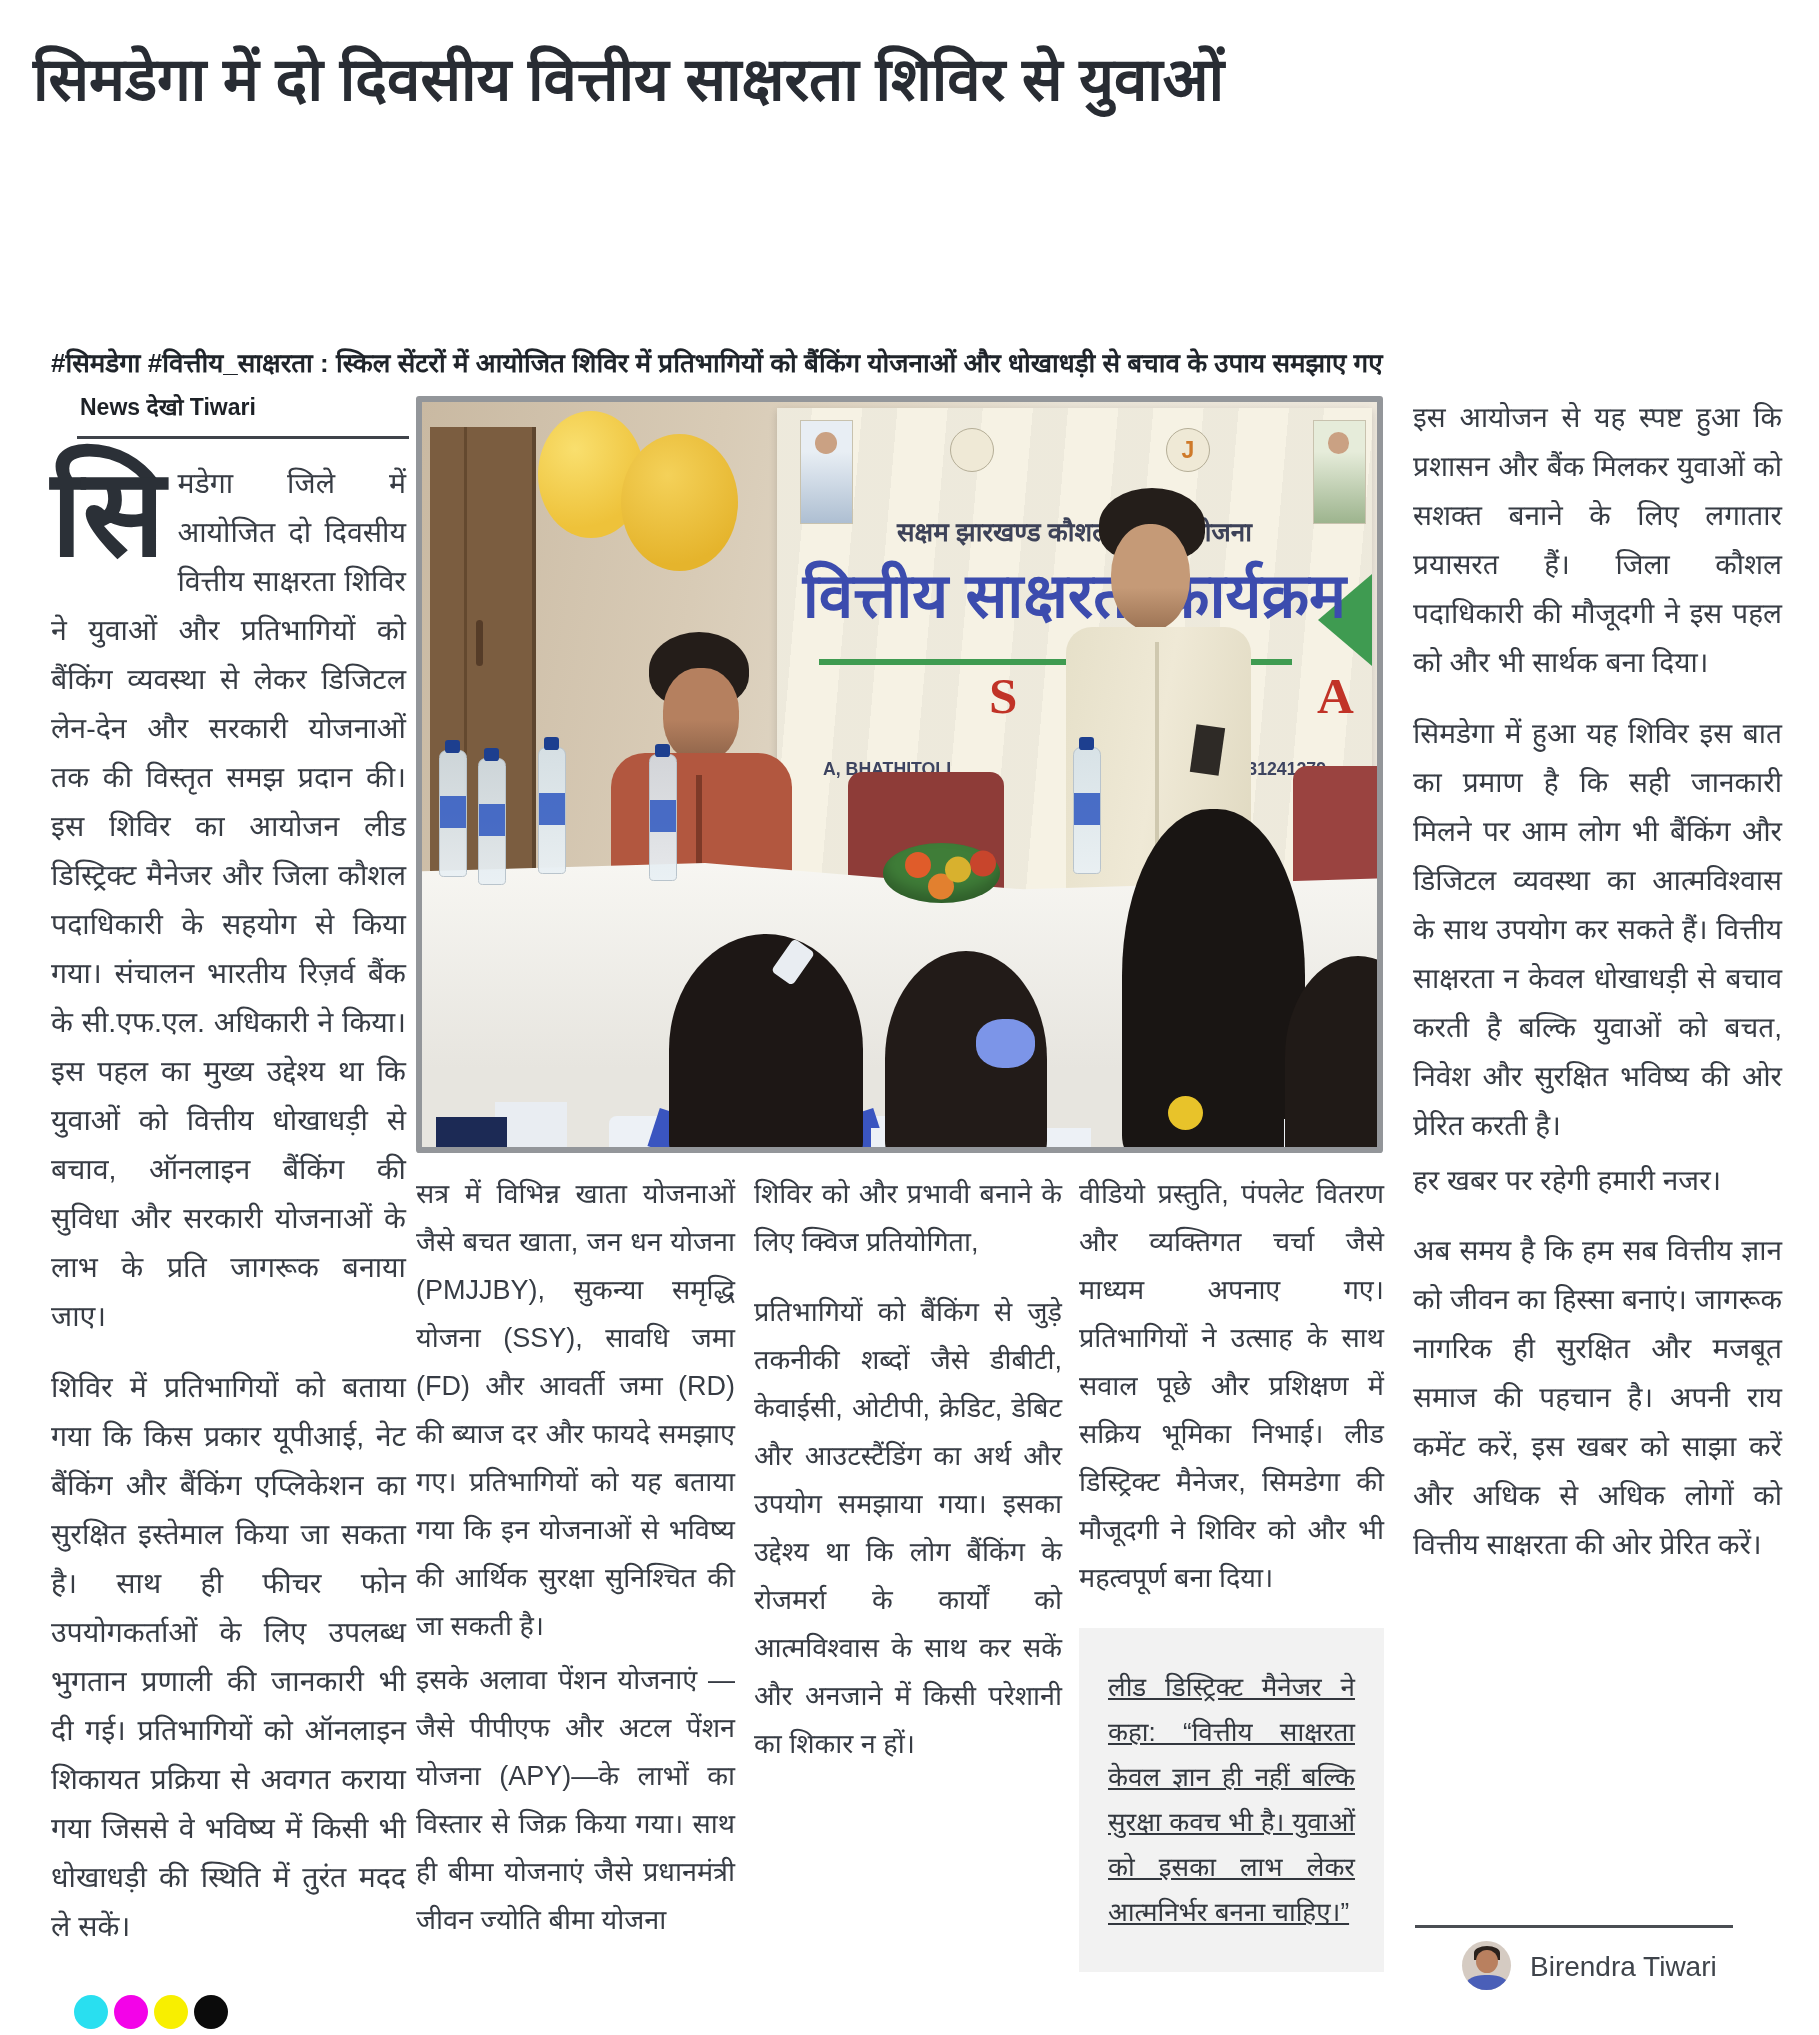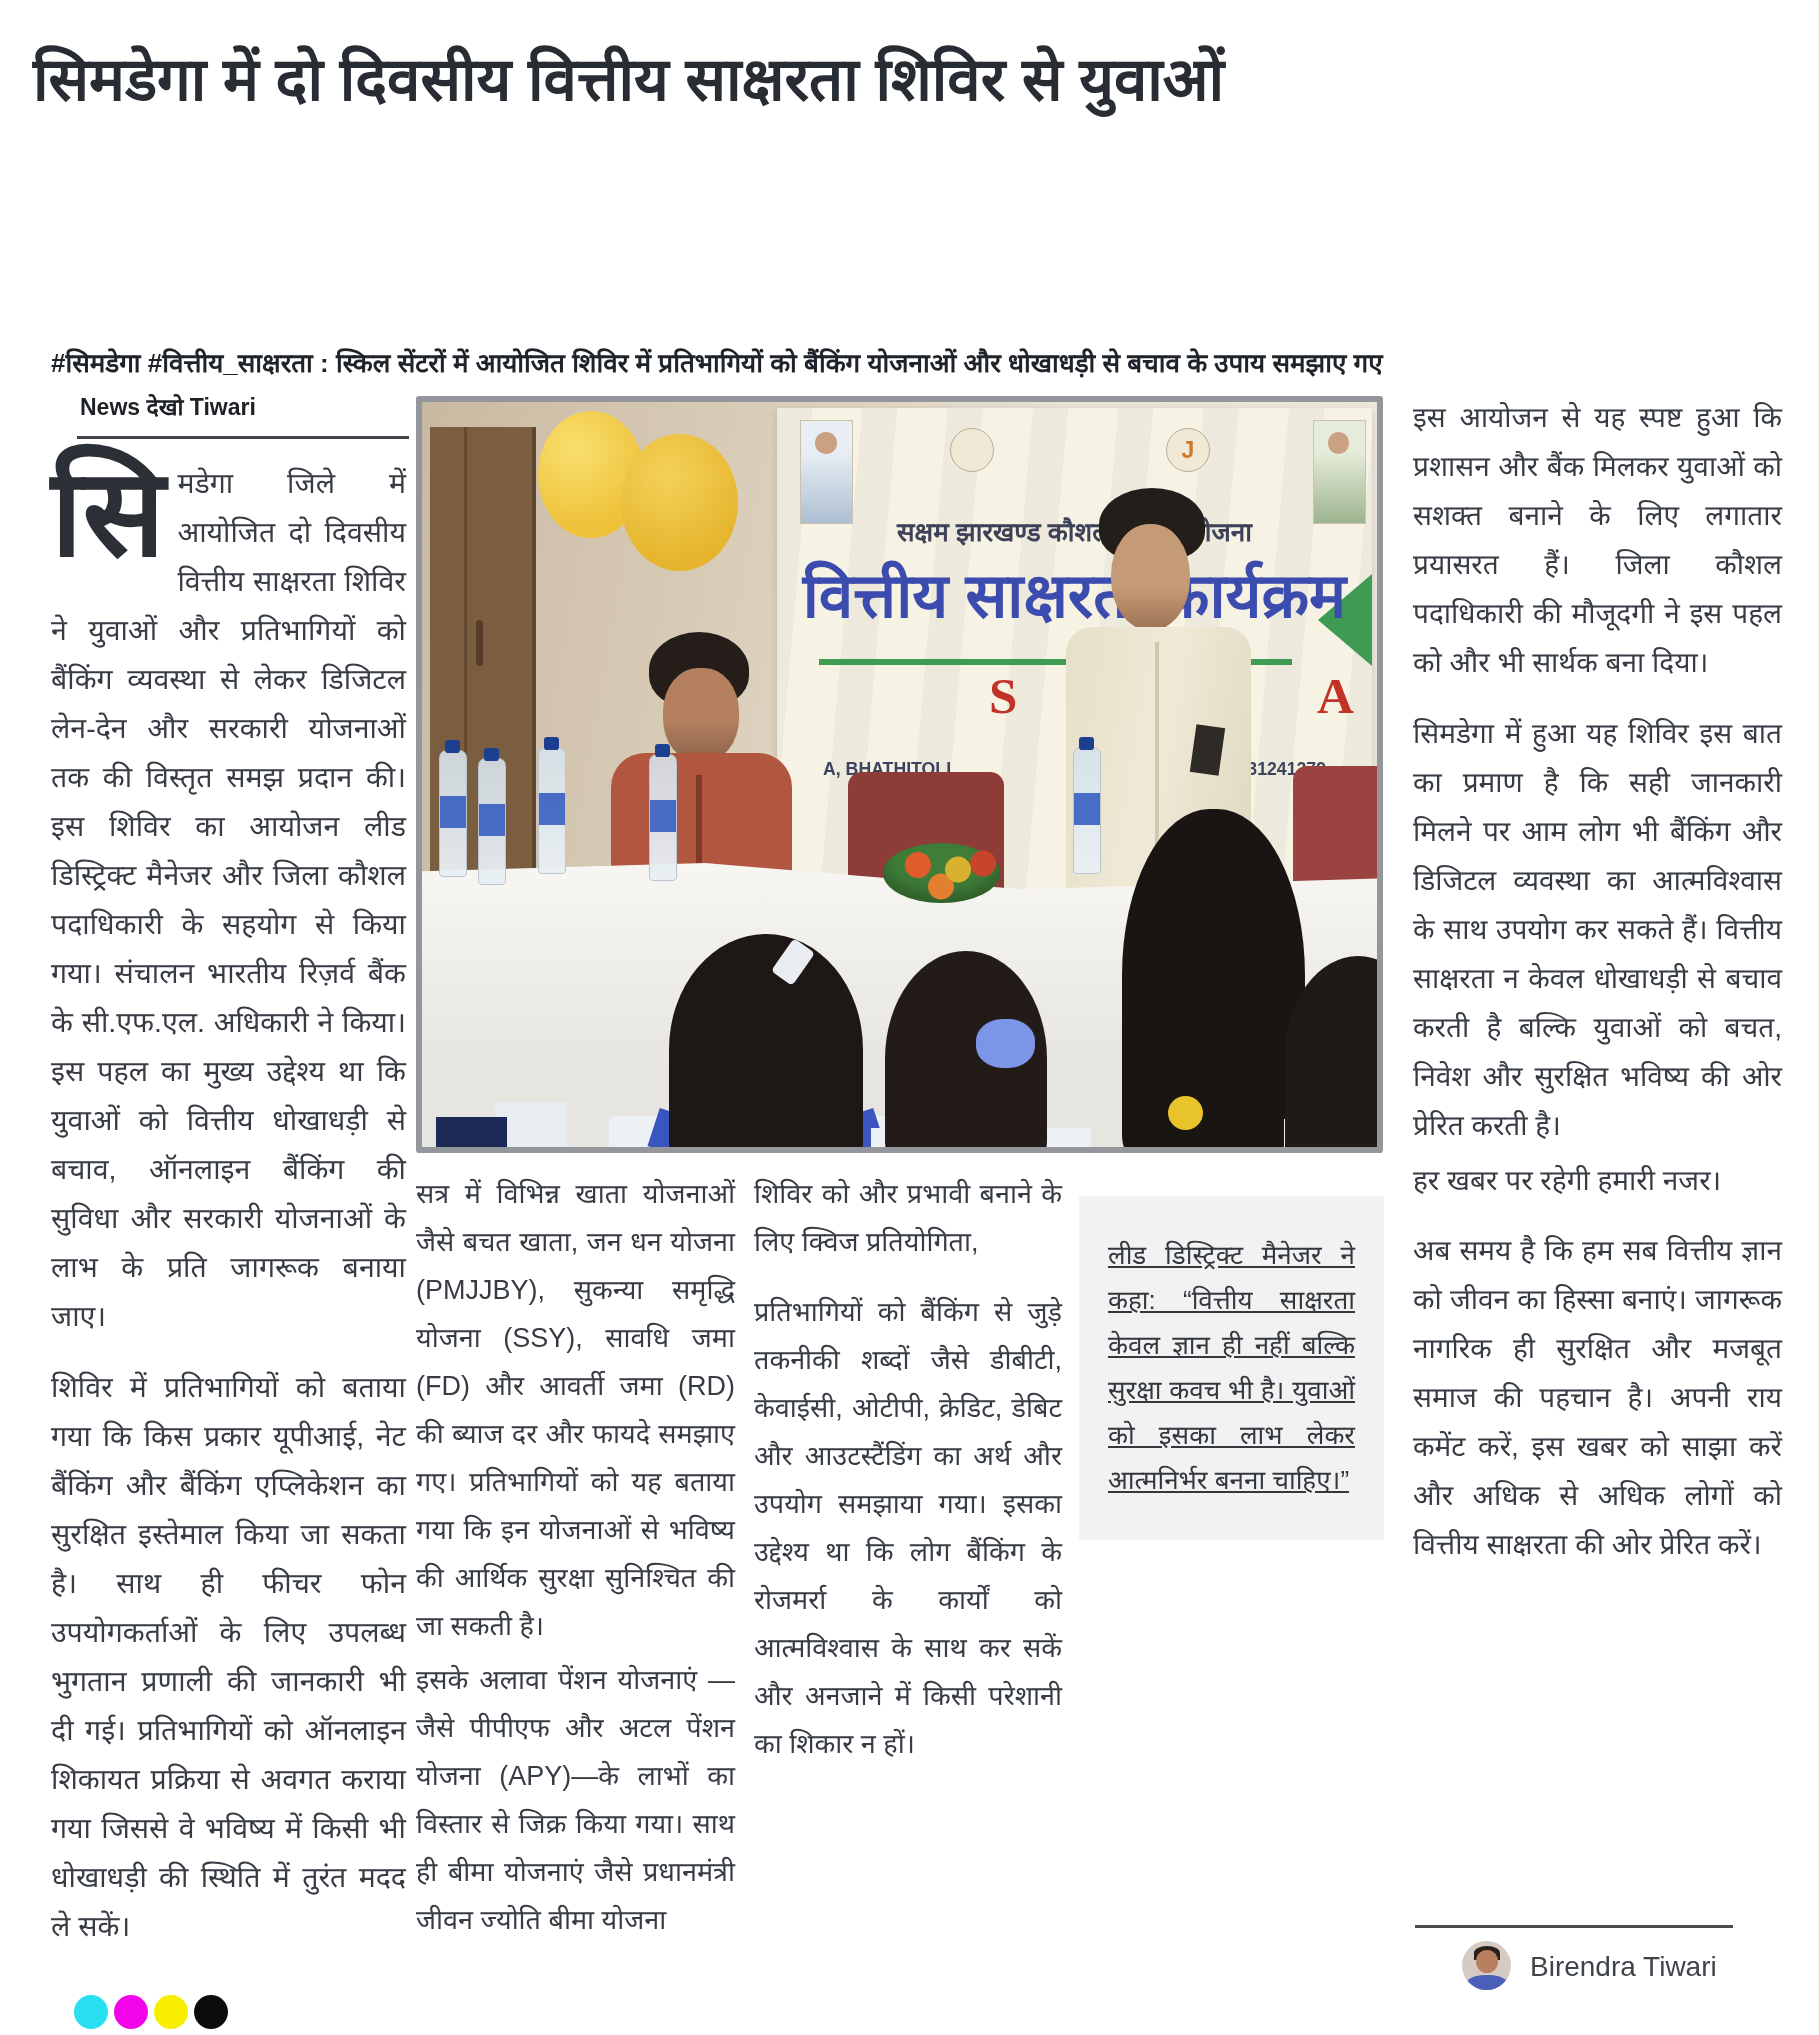--- a/index.html
+++ b/index.html
@@ -234,20 +234,21 @@
   <p>सत्र में विभिन्न खाता योजनाओं जैसे बचत खाता, जन धन योजना (PMJJBY), सुकन्या समृद्धि योजना (SSY), सावधि जमा (FD) और आवर्ती जमा (RD) की ब्याज दर और फायदे समझाए गए। प्रतिभागियों को यह बताया गया कि इन योजनाओं से भविष्य की आर्थिक सुरक्षा सुनिश्चित की जा सकती है।</p>
   <p class="tight">इसके अलावा पेंशन योजनाएं —जैसे पीपीएफ और अटल पेंशन योजना (APY)—के लाभों का विस्तार से जिक्र किया गया। साथ ही बीमा योजनाएं जैसे प्रधानमंत्री जीवन ज्योति बीमा योजना</p>
 </div>
 
 <div class="abs bodycol col3">
   <p>शिविर को और प्रभावी बनाने के लिए क्विज प्रतियोगिता,</p>
   <p>प्रतिभागियों को बैंकिंग से जुड़े तकनीकी शब्दों जैसे डीबीटी, केवाईसी, ओटीपी, क्रेडिट, डेबिट और आउटस्टैंडिंग का अर्थ और उपयोग समझाया गया। इसका उद्देश्य था कि लोग बैंकिंग के रोजमर्रा के कार्यों को आत्मविश्वास के साथ कर सकें और अनजाने में किसी परेशानी का शिकार न हों।</p>
 </div>
 
 <div class="abs bodycol col4">
+  <p>वीडियो प्रस्तुति, पंपलेट वितरण और व्यक्तिगत चर्चा जैसे माध्यम अपनाए गए। प्रतिभागियों ने उत्साह के साथ सवाल पूछे और प्रशिक्षण में सक्रिय भूमिका निभाई। लीड डिस्ट्रिक्ट मैनेजर, सिमडेगा की मौजूदगी ने शिविर को और भी महत्वपूर्ण बना दिया।</p>
   <div class="quote-box">लीड डिस्ट्रिक्ट मैनेजर ने कहा: “वित्तीय साक्षरता केवल ज्ञान ही नहीं बल्कि सुरक्षा कवच भी है। युवाओं को इसका लाभ लेकर आत्मनिर्भर बनना चाहिए।”</div>
 </div>
 
 <div class="abs bodycol col-right">
   <p>इस आयोजन से यह स्पष्ट हुआ कि प्रशासन और बैंक मिलकर युवाओं को सशक्त बनाने के लिए लगातार प्रयासरत हैं। जिला कौशल पदाधिकारी की मौजूदगी ने इस पहल को और भी सार्थक बना दिया।</p>
   <p>सिमडेगा में हुआ यह शिविर इस बात का प्रमाण है कि सही जानकारी मिलने पर आम लोग भी बैंकिंग और डिजिटल व्यवस्था का आत्मविश्वास के साथ उपयोग कर सकते हैं। वित्तीय साक्षरता न केवल धोखाधड़ी से बचाव करती है बल्कि युवाओं को बचत, निवेश और सुरक्षित भविष्य की ओर प्रेरित करती है।</p>
   <p class="tight">हर खबर पर रहेगी हमारी नजर।</p>
   <p>अब समय है कि हम सब वित्तीय ज्ञान को जीवन का हिस्सा बनाएं। जागरूक नागरिक ही सुरक्षित और मजबूत समाज की पहचान है। अपनी राय कमेंट करें, इस खबर को साझा करें और अधिक से अधिक लोगों को वित्तीय साक्षरता की ओर प्रेरित करें।</p>
 </div>
 

